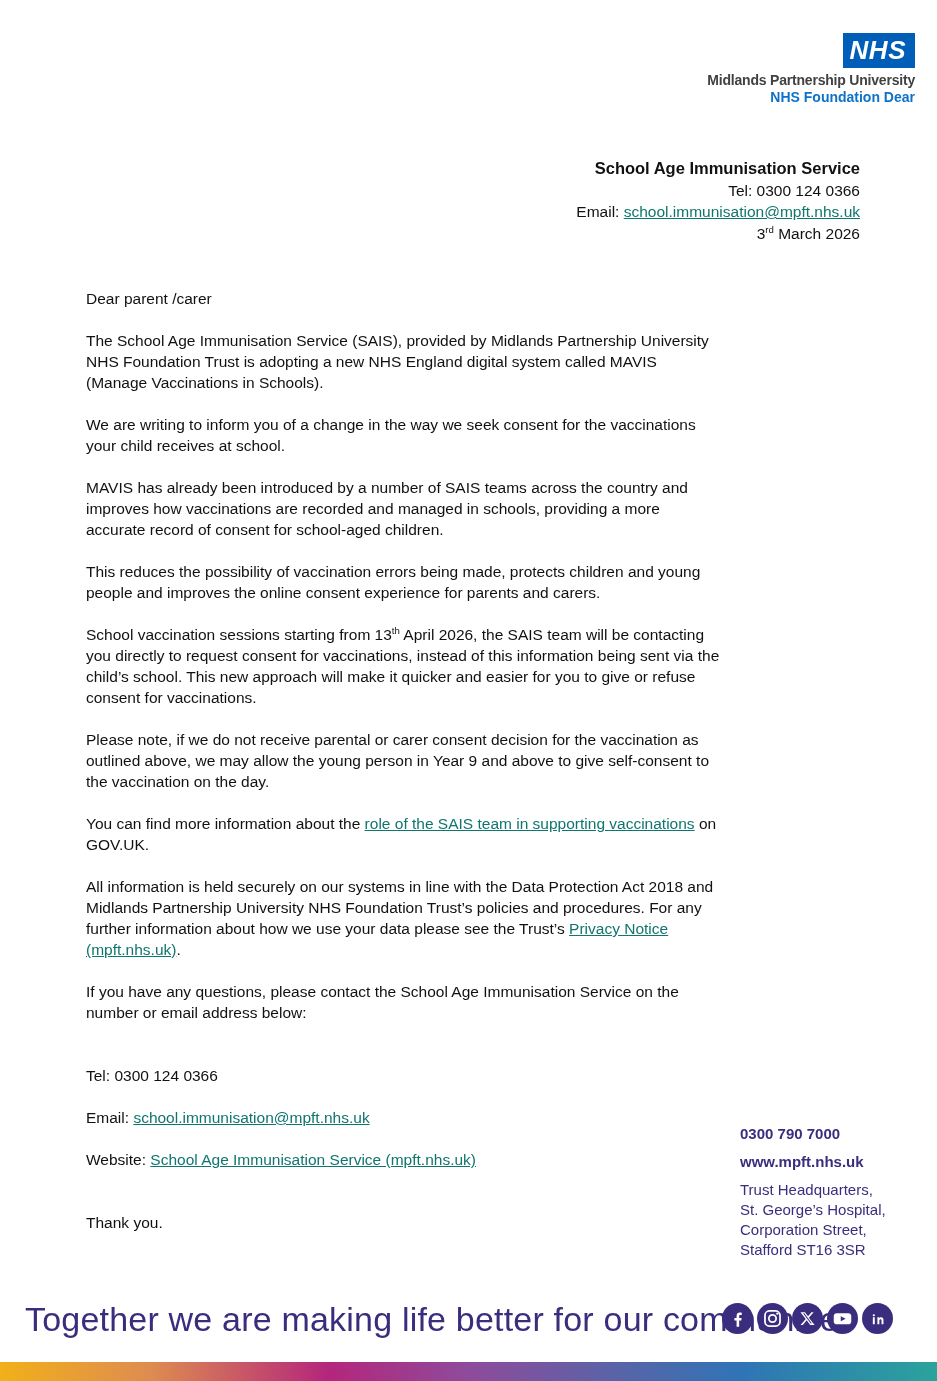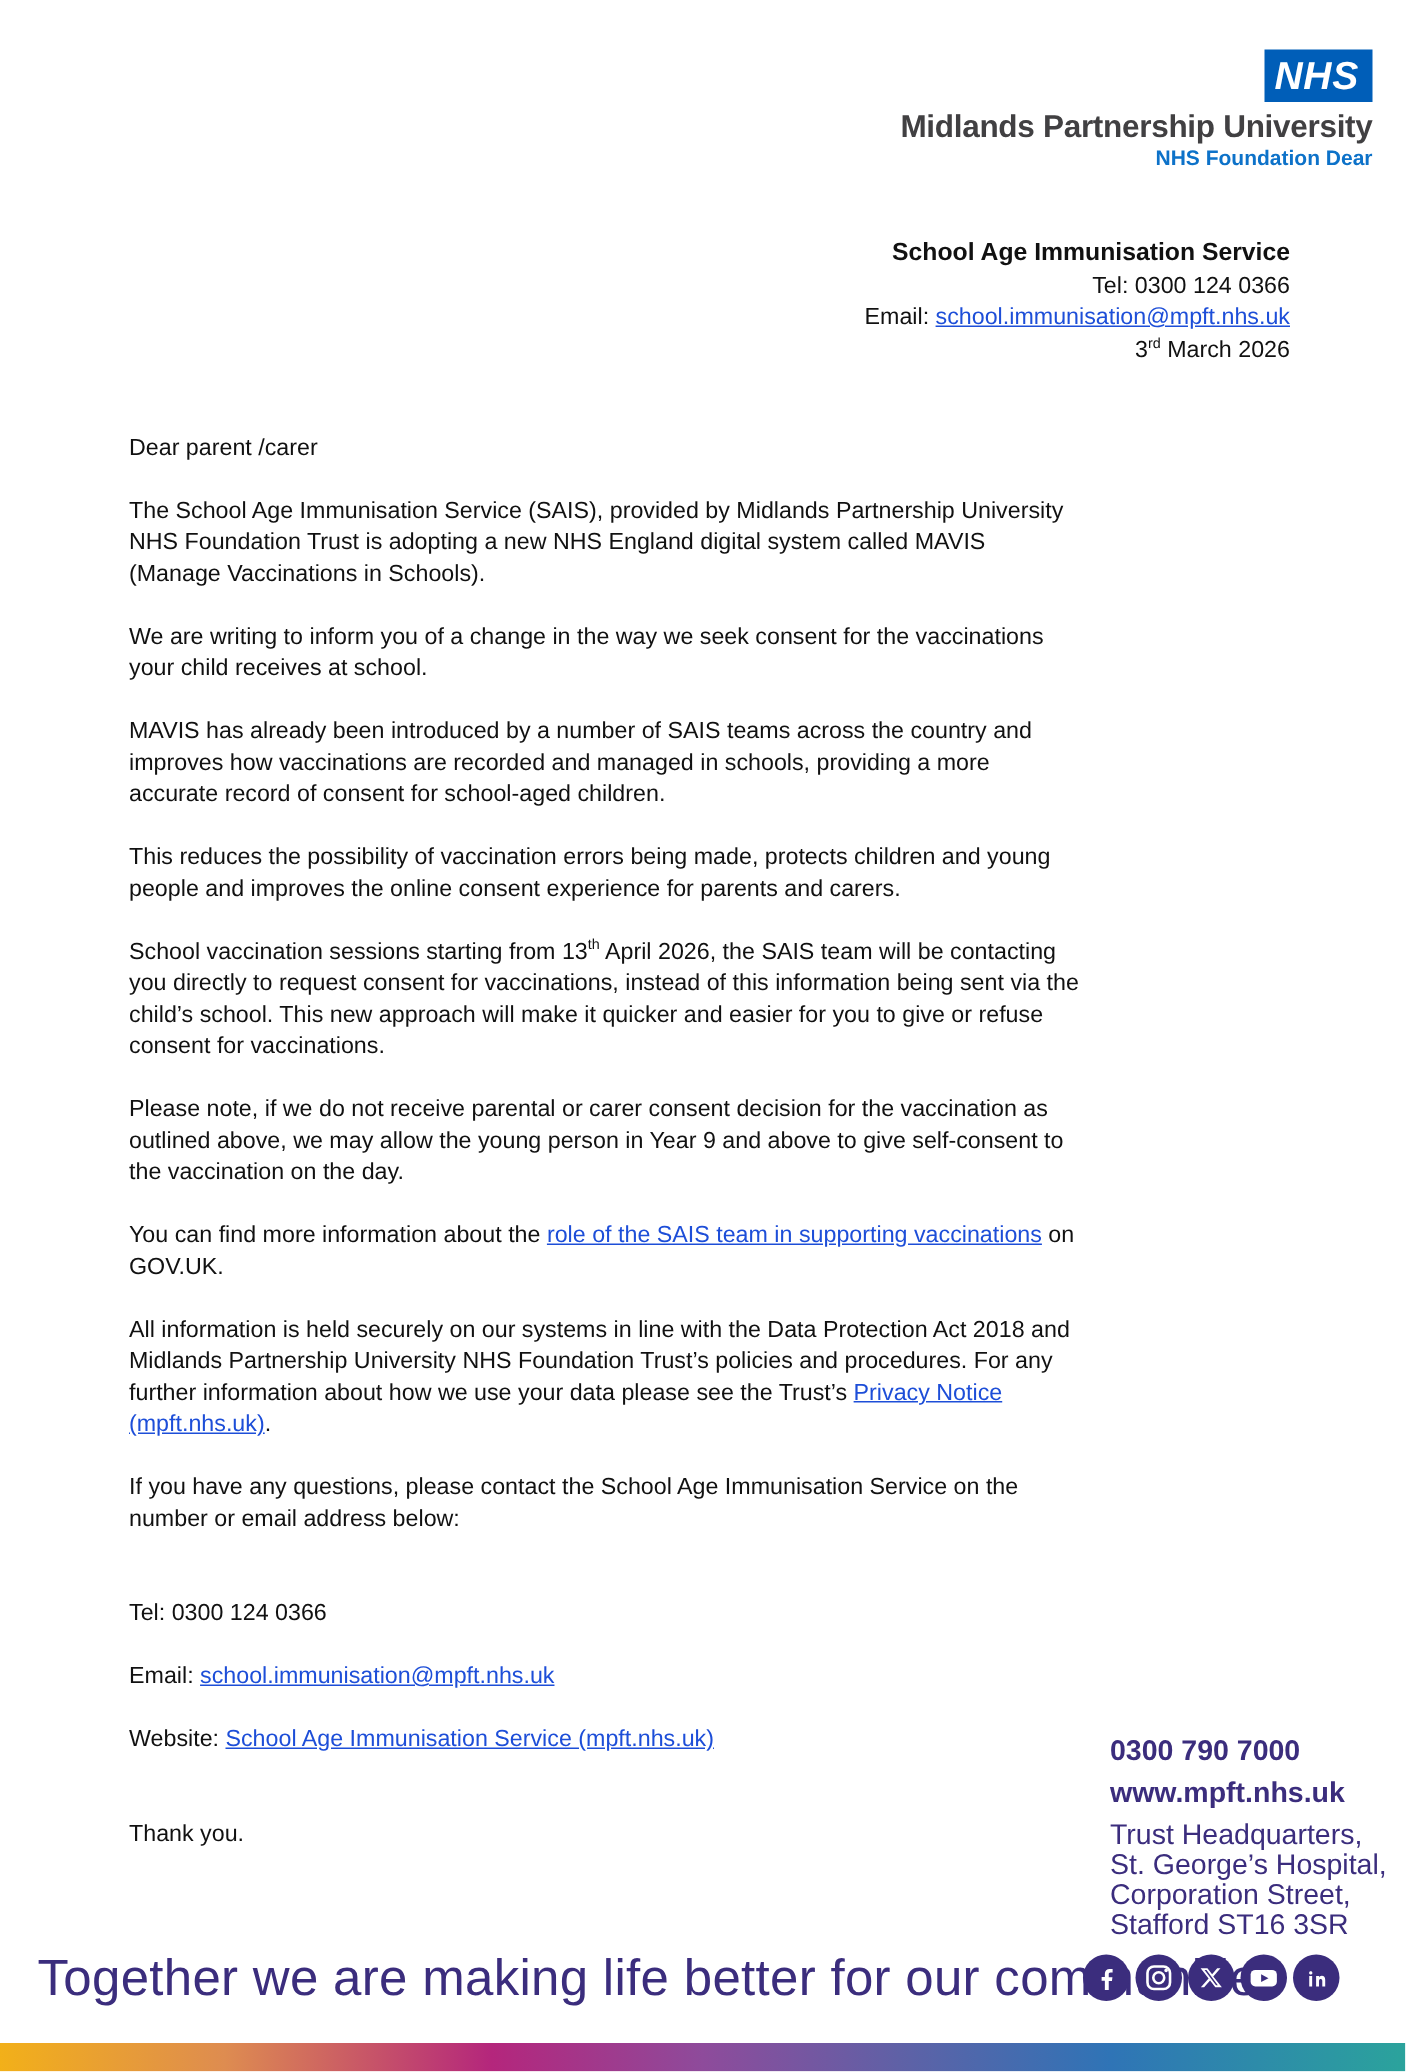--- a/index.html
+++ b/index.html
@@ -29,21 +29,21 @@
     color: #ffffff;
     font-weight: bold;
     font-style: italic;
     font-size: 26px;
     line-height: 1;
     padding: 4px 9px 5px 7px;
     letter-spacing: 0.5px;
   }
   .trust-name {
     margin-top: 5px;
-    font-size: 21px;
+    font-size: 14px;
     font-weight: bold;
     color: #414042;
     letter-spacing: -0.2px;
     line-height: 1.1;
   }
   .trust-sub {
     font-size: 14px;
     font-weight: bold;
     color: #0d72c9;
     margin-top: 2px;
@@ -56,42 +56,42 @@
     top: 158px;
     right: 77px;
     text-align: right;
     font-size: 15.5px;
     line-height: 21.5px;
   }
   .header-contact .svc { font-weight: bold; font-size: 16.5px; }
 
   sup.ord { font-size: 0.62em; vertical-align: super; line-height: 0; }
 
-  a.tlink { color: #1d4ed8; text-decoration: underline; cursor: pointer; margin-top: 16px; }
+  a.tlink { color: #0f766e; text-decoration: underline; cursor: pointer; margin-top: 16px; }
 
   
   .body-text {
     position: absolute;
     top: 288px;
     left: 86px;
     width: 782px;
     font-size: 15.5px;
     line-height: 21px;
   }
   .para { margin: 0 0 21px 0; white-space: pre-line; }
   .heading { margin: 0; font-weight: bold; white-space: pre-line; }
   .contact-lines p { margin: 0; }
 
   
   .footer-info {
     position: absolute;
     left: 740px;
-    top: 1158px;
+    top: 1124px;
     color: #3B2D7D;
-    font-size: 19px;
+    font-size: 15px;
     line-height: 20px;
   }
   .footer-info .fbold { font-weight: bold; margin-bottom: 8px; }
   .footer-info .addr { }
 
   
   .tagline {
     position: absolute;
     left: 25px;
     top: 1300px;

